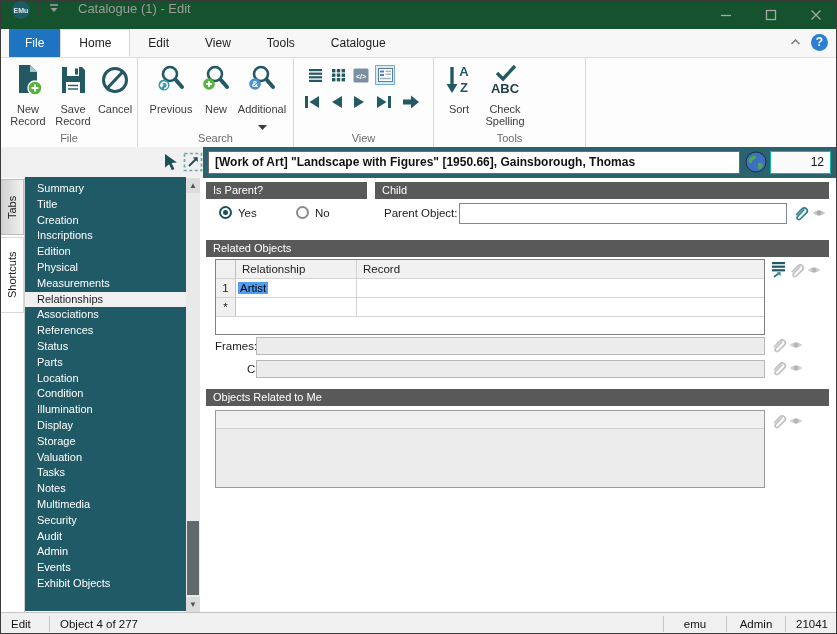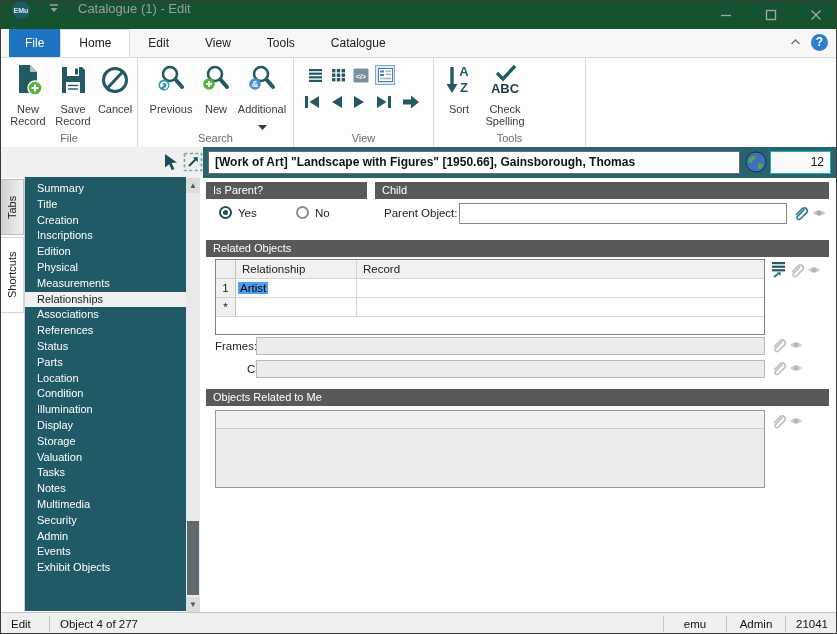--- a/index.html
+++ b/index.html
@@ -371,20 +371,21 @@
     <div class="side-item">Location</div>
     <div class="side-item">Condition</div>
     <div class="side-item">Illumination</div>
     <div class="side-item">Display</div>
     <div class="side-item">Storage</div>
     <div class="side-item">Valuation</div>
     <div class="side-item">Tasks</div>
     <div class="side-item">Notes</div>
     <div class="side-item">Multimedia</div>
     <div class="side-item">Security</div>
+    <div class="side-item">Audit</div>
     <div class="side-item">Admin</div>
     <div class="side-item">Events</div>
     <div class="side-item">Exhibit Objects</div>
   </div>
   <div class="abs side-scroll">
     <div class="scroll-arrow" style="top:0;">▲</div>
     <div class="scroll-thumb" style="top:343px;height:74px;"></div>
     <div class="scroll-arrow" style="bottom:0;">▼</div>
   </div>
 

